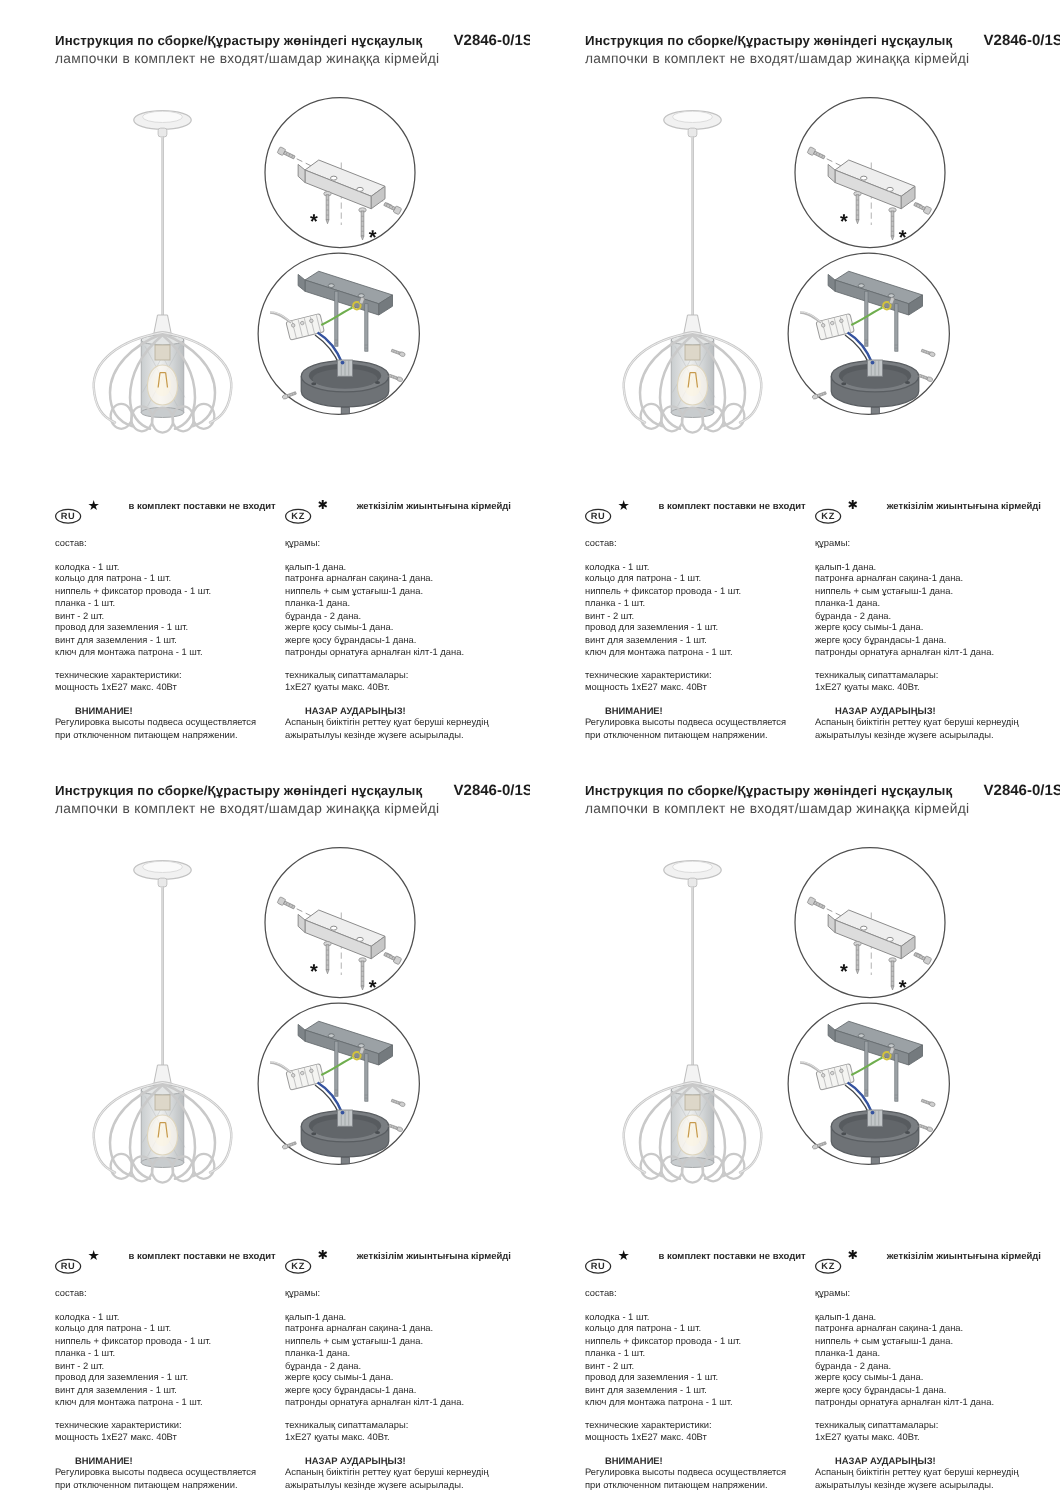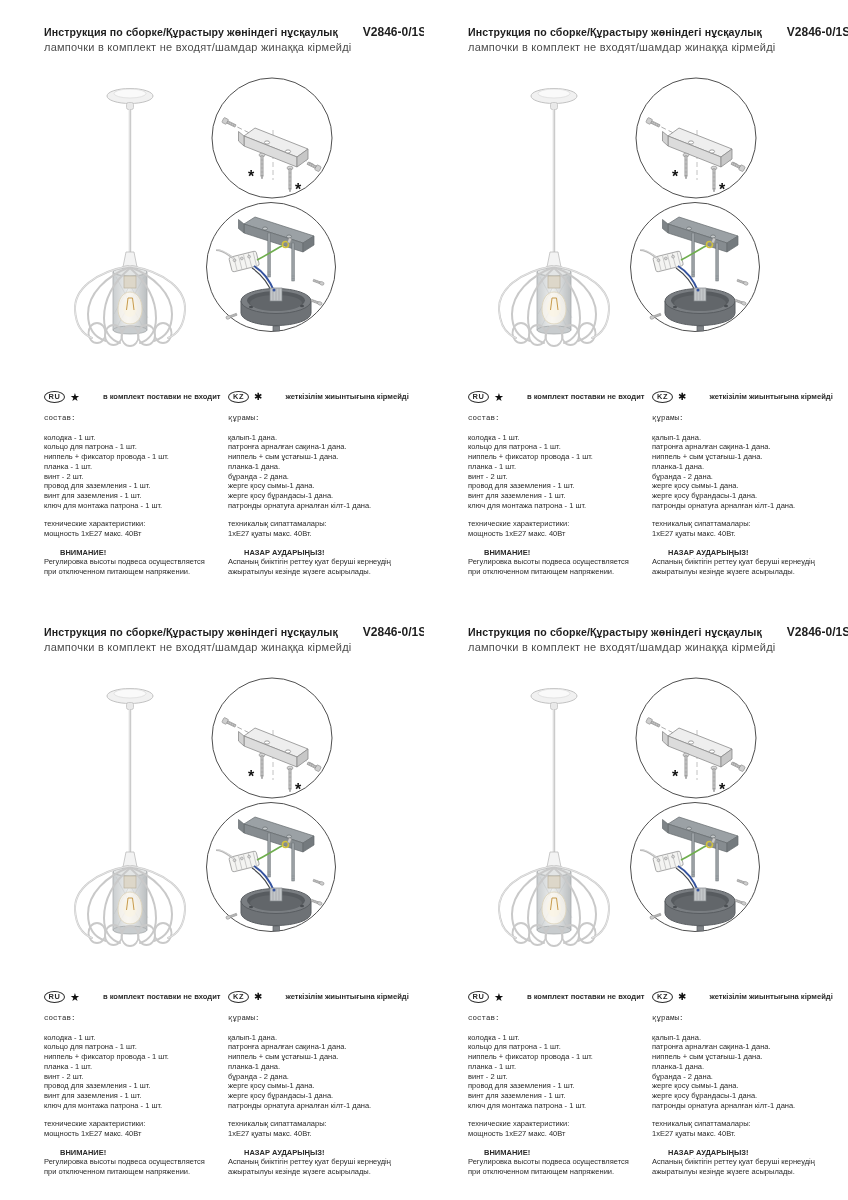--- a/index.html
+++ b/index.html
@@ -27,26 +27,26 @@
   .fig-wiring{position:absolute;left:204px;top:200px;}
 
   
   .cols{position:absolute;left:44px;top:391px;display:flex;width:376px;}
   .col{width:184px;font-size:7.5px;line-height:9.7px;color:#2b2b2b;}
   .col.kz{width:192px;}
   .lang-row{display:flex;align-items:center;gap:5px;font-weight:bold;font-size:7.6px;margin-bottom:11px;white-space:nowrap;}
   .badge{
     display:inline-flex;align-items:center;justify-content:center;
     min-width:21px;height:12px;border:1.2px solid #2b2b2b;border-radius:50%;
-    font-size:7.4px;font-weight:bold;letter-spacing:.6px;padding:0 2px;box-sizing:border-box;
+    font-size:7.4px;font-weight:bold;letter-spacing:.6px;padding:0 2px;box-sizing:border-box;margin-top:16px;
   }
   .star5{font-size:11px;line-height:1;color:#111;}
   .star6{font-size:10px;line-height:1;color:#111;}
   .note{font-weight:bold;margin-left:18px;}
-  .compose{margin-bottom:9px;font-family:Liberation Mono, monospace;}
+  .compose{margin-bottom:9px;}
   .list .line{white-space:nowrap;}
   .tech{margin-top:9px;}
   .warn{margin-top:9px;}
   .warn-title{font-weight:bold;padding-left:16px;}
 </style>
 </head>
 <body>
 
 <div class="sheet">
   <section class="quadrant">

